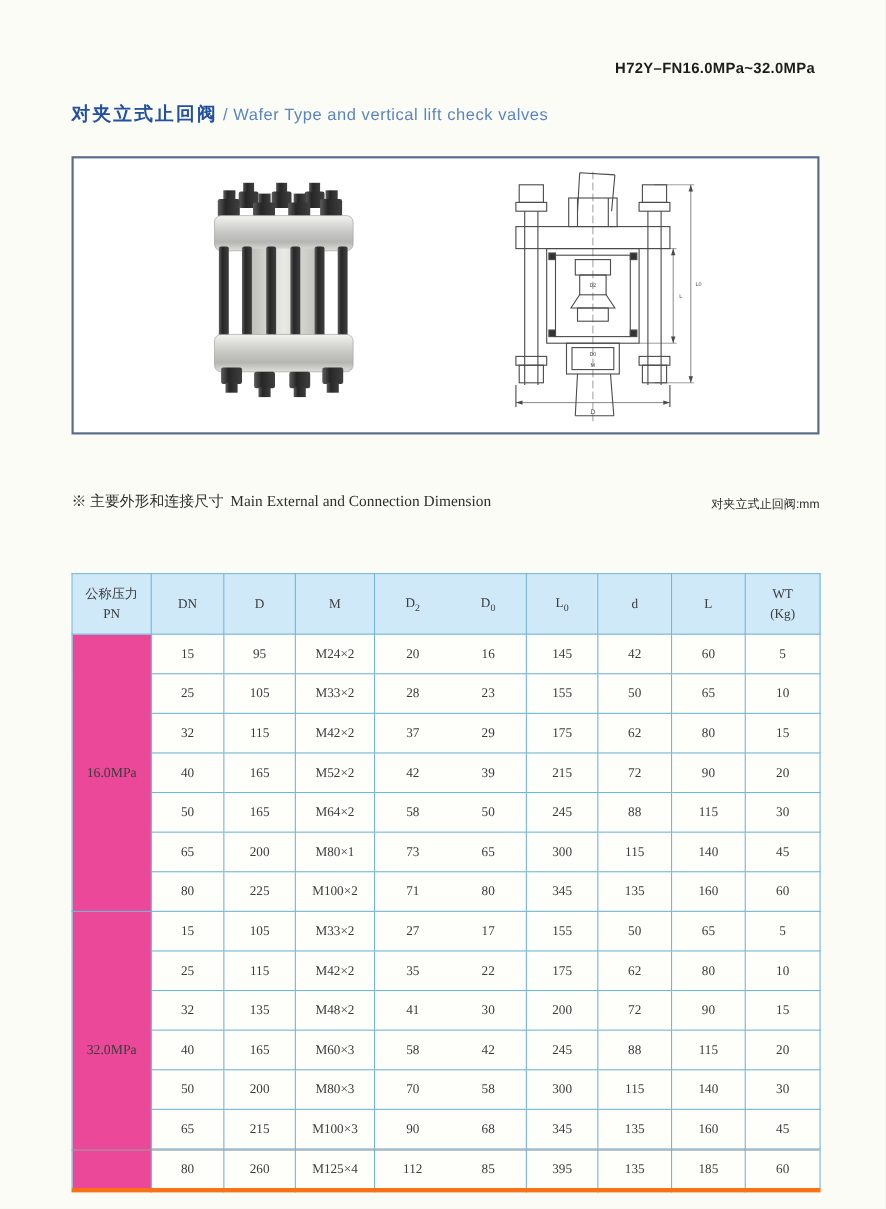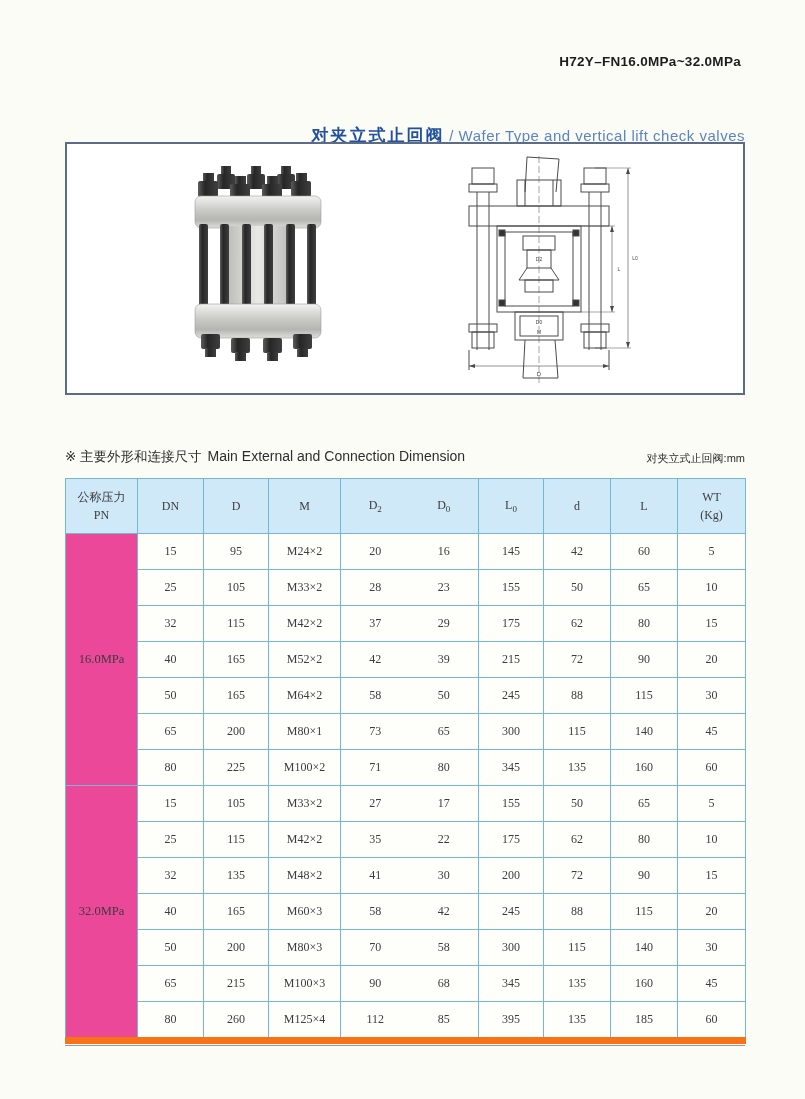--- a/index.html
+++ b/index.html
@@ -3,46 +3,46 @@
 <meta charset="utf-8">
 <style>
   html,body{margin:0;padding:0;}
   body{font-family:"Liberation Sans","DejaVu Sans",sans-serif;background:#e9e9e9;}
   .page{position:relative;width:805px;height:1099px;background:#fcfcf6;overflow:hidden;}
 
   
   .model-code{position:absolute;top:54px;right:64px;font-size:13.5px;font-weight:bold;color:#1c1c1c;letter-spacing:.3px;}
 
   
-  .title{position:absolute;top:92px;left:65px;width:680px;text-align:right;white-space:nowrap;margin-top:32px;}
+  .title{position:absolute;top:92px;left:65px;width:680px;text-align:left;white-space:nowrap;}
   .title .zh{font-size:17px;font-weight:bold;color:#23519f;letter-spacing:2px;}
   .title .en{font-size:15px;color:#5b84c4;letter-spacing:.5px;}
 
   
   .figure-box{position:absolute;left:65px;top:142px;width:680px;height:253px;background:#ffffff;border:2px solid #5a6c88;box-sizing:border-box;}
   .photo-wrap{position:absolute;left:126px;top:22px;width:130px;height:208px;}
   .drawing-wrap{position:absolute;left:372px;top:10px;width:206px;height:234px;}
 
   
   .section-row{position:absolute;left:65px;top:447px;width:680px;}
-  .section-title{font-size:13.5px;color:#2d2d2d;}
+  .section-title{font-size:13.5px;color:#2d2d2d;font-family:Liberation Serif, serif;}
   .section-title .en{font-size:14px;margin-left:6px;}
   .unit-label{position:absolute;right:0;top:4px;font-size:11px;color:#2d2d2d;}
 
   
   .dim-table{position:absolute;left:65px;top:478px;width:680px;border-collapse:collapse;table-layout:fixed;
              font-family:"Liberation Serif","DejaVu Serif",serif;}
   .dim-table th,.dim-table td{border:1px solid #74b6d6;text-align:center;vertical-align:middle;
              font-size:12px;color:#3c3c3c;padding:0;font-weight:normal;}
   .dim-table thead th{background:#cfe9f8;height:54px;line-height:1.5;}
   .dim-table td{height:35px;background:#fefefb;}
   .dim-table td.pn-cell{background:#ec4899;font-size:12.5px;}
   .dim-table td.d2,.dim-table th.d2{border-right:none;}
   .dim-table td.d0,.dim-table th.d0{border-left:none;}
-  .dim-table{border-bottom:7px solid #f97316;}
+  .dim-table{border-bottom:4px solid #f97316;margin-top:43px;}
   .dim-table sub{font-size:9px;}
 
   .footer-rule{position:absolute;left:65px;top:1045px;width:680px;height:1px;background:#9a9aa2;}
 
   svg text{font-family:"Liberation Sans",sans-serif;}
 </style>
 </head>
 <body>
 
 <div class="page">

